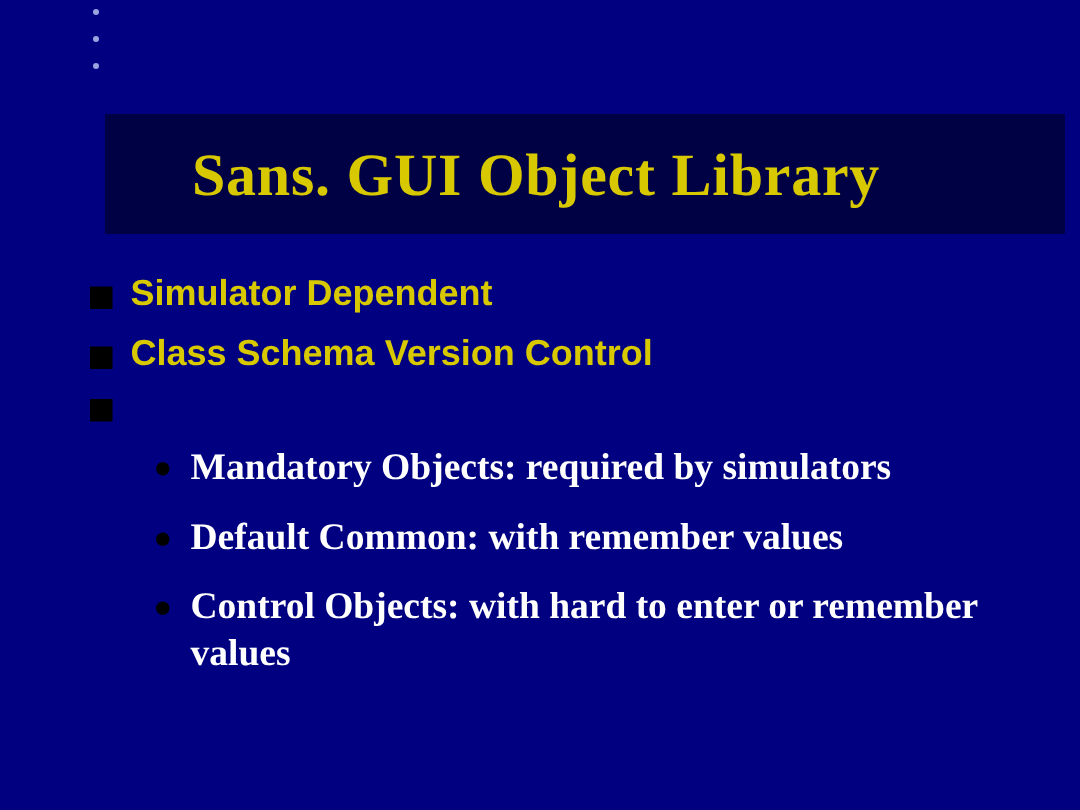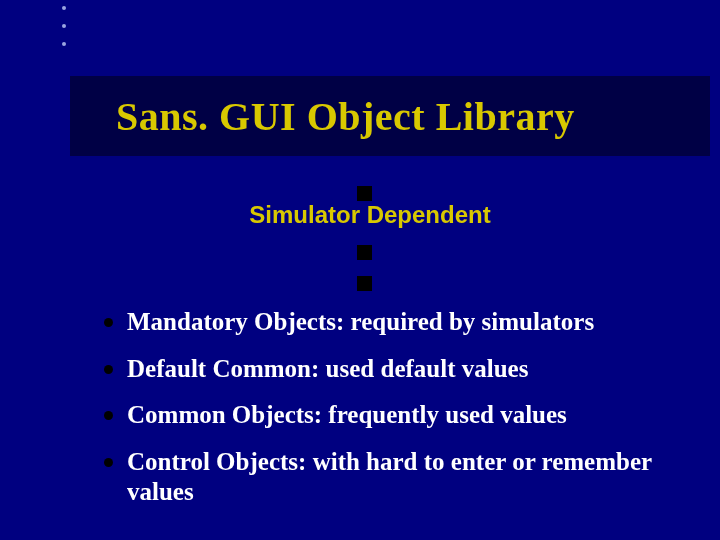--- a/index.html
+++ b/index.html
@@ -29,42 +29,41 @@
     border-radius: 50%;
   }
   .title-band {
     position: absolute;
     top: 76px;
     left: 70px;
     width: 640px;
     height: 80px;
     background: #000045;
     box-sizing: border-box;
-    padding-left: 46px;
+    padding-left: 58px;
     display: flex;
     align-items: center;
   }
   .title-text {
     font-family: "Comic Sans MS", "Comic Sans", cursive;
     font-weight: 700;
     font-size: 40px;
     color: #d8c800;
     letter-spacing: 0.5px;
   }
   .content {
     position: absolute;
     top: 170px;
     left: 60px;
     right: 40px;
   }
   .row1 {
     display: flex;
     align-items: center;
     margin: 12px 0 6px 0;
-    flex-direction: column;
   }
   .sq {
     width: 15px;
     height: 15px;
     background: #000000;
     flex: 0 0 auto;
     margin-right: 12px;
     margin-top: 4px;
   }
   .row1-text {
@@ -116,48 +115,43 @@
 
 <div class="content">
 
   <div class="row1">
     <div class="sq"></div>
     <div class="row1-text">Simulator Dependent</div>
   </div>
 
   <div class="row1">
     <div class="sq"></div>
+    <div class="row1-text">Class Schema Version Control</div>
   </div>
 
   <div class="row1">
     <div class="sq"></div>
   </div>
 
   <div class="sub-list">
 
     <div class="sub-row">
       <div class="disc"></div>
       <div class="sub-text">
         <span class="lead">Mandatory Objects:</span><span> required by simulators</span>
       </div>
     </div>
 
     <div class="sub-row">
       <div class="disc"></div>
       <div class="sub-text">
-        <span class="lead">Default Common:</span><span> used default values</span>
+        <span class="lead">Default Common:</span><span> with remember values</span>
       </div>
     </div>
 
-    <div class="sub-row">
-      <div class="disc"></div>
-      <div class="sub-text">
-        <span class="lead">Common Objects:</span><span> frequently used values</span>
-      </div>
-    </div>
 
     <div class="sub-row">
       <div class="disc"></div>
       <div class="sub-text">
         <span class="lead">Control Objects:</span><span> with hard to enter or remember values</span>
       </div>
     </div>
 
   </div>
 

